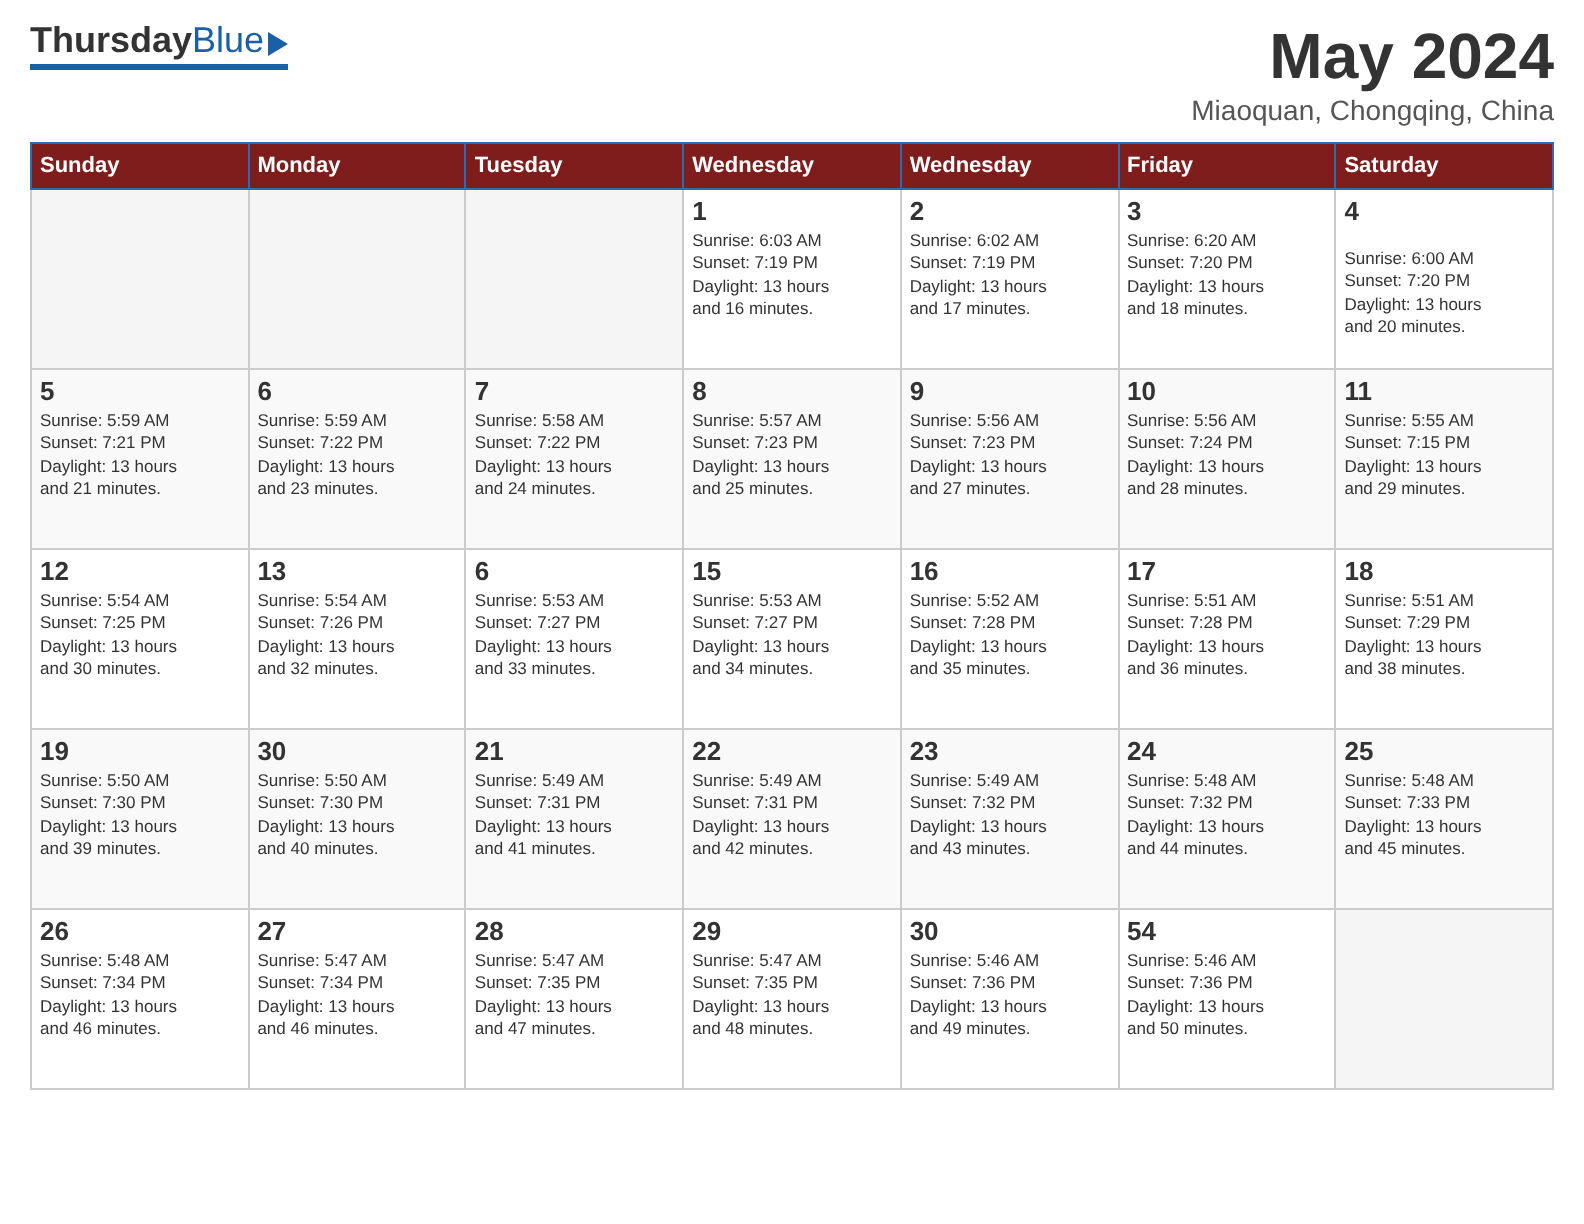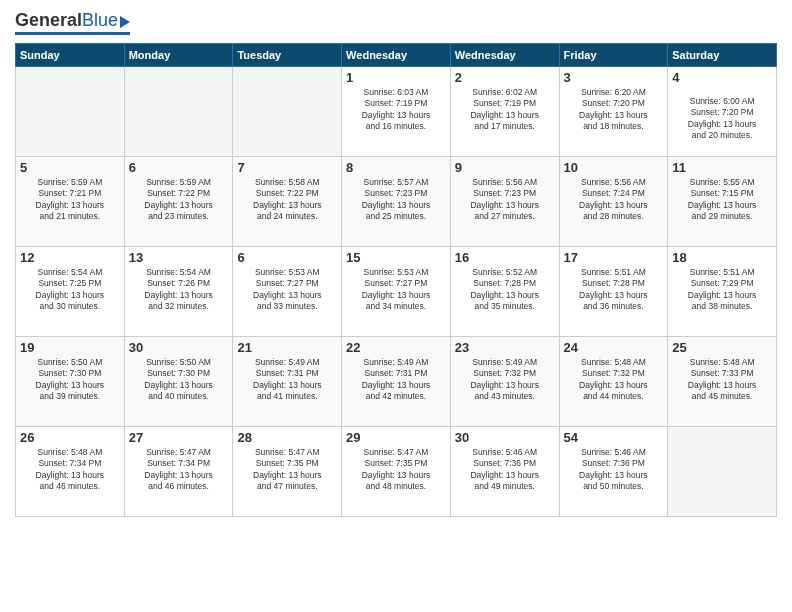--- a/index.html
+++ b/index.html
@@ -63,21 +63,21 @@
       font-size: 14px;
       color: #555;
       font-weight: normal;
     }
     table {
       width: 100%;
       border-collapse: collapse;
       table-layout: fixed;
     }
     th {
-      background-color: #0c4a6e;
+      background-color: #7f1d1d;
       color: white;
       font-size: 11px;
       font-weight: bold;
       padding: 5px 4px;
       text-align: left;
       border: 1px solid #2a6db5;
     }
     td {
       border: 1px solid #ccc;
       vertical-align: top;
@@ -91,40 +91,43 @@
     .day-num {
       font-size: 13px;
       font-weight: bold;
       color: #333;
       margin-bottom: 2px;
     }
     .day-info {
       font-size: 8.5px;
       color: #333;
       line-height: 1.35;
-      text-align: center;
     }
     tr:nth-child(even) td {
       background: #f9f9f9;
     }
     tr:nth-child(even) td.empty {
       background: #f0f0f0;
     }
   </style>
 </head>
 <body>
 
 <div class="header">
   <div class="logo">
     <div class="logo-text">
-      <span class="logo-general">General</span>
+      <span class="logo-general">Thursday</span>
       <span class="logo-blue">Blue</span>
       <div class="logo-arrow"></div>
     </div>
     <div class="logo-underline"></div>
+  </div>
+  <div class="title-block">
+    <div class="month-year">May 2024</div>
+    <div class="location">Miaoquan, Chongqing, China</div>
   </div>
 </div>
 
 <table>
   <thead>
     <tr>
     <th>Sunday</th>
         <th>Monday</th>
         <th>Tuesday</th>
         <th>Wednesday</th>

